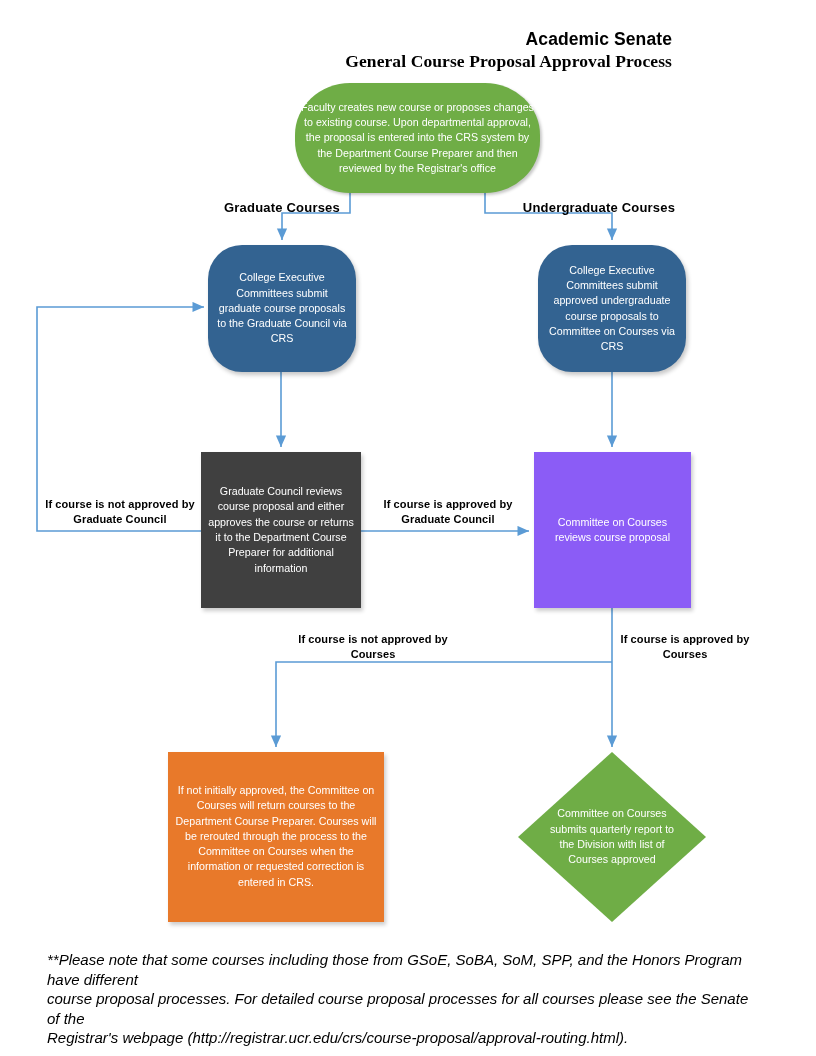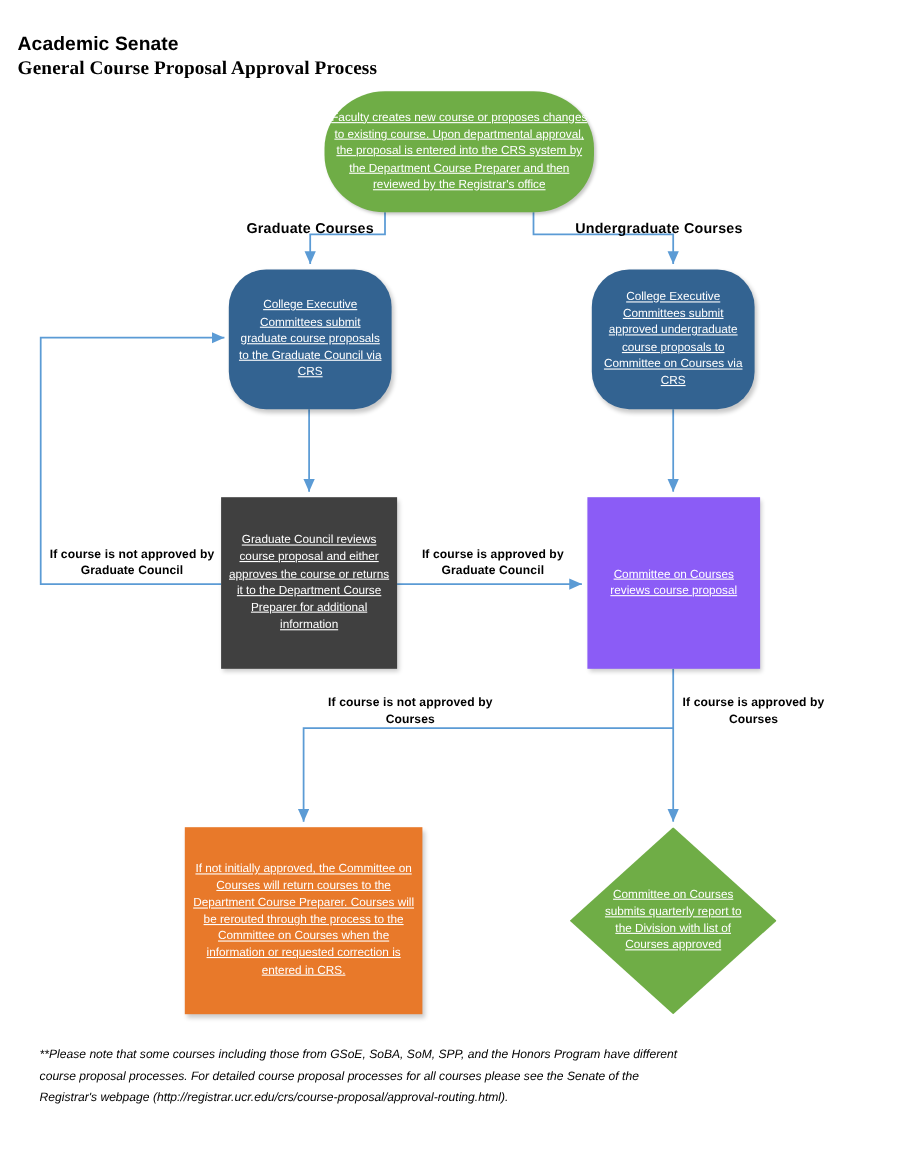--- a/index.html
+++ b/index.html
@@ -8,22 +8,22 @@
     width: 816px; height: 1056px;
     background: #ffffff;
     font-family: "Liberation Sans", sans-serif;
     position: relative;
     overflow: hidden;
   }
   #canvas { position: absolute; left: 0; top: 0; width: 816px; height: 1056px; }
 
   
   .title-block {
-    position: absolute; left: 16px; top: 28px; width: 672px;
-    text-align: left;
+    position: absolute; left: 0; top: 28px; width: 672px;
+    text-align: right;
   }
   .title-line-1 {
     font-size: 17.5px; font-weight: bold; color: #000000;
     letter-spacing: 0.1px; line-height: 22px;
   }
   .title-line-2 {
     font-size: 17.5px; font-weight: bold; color: #000000;
     letter-spacing: 0.1px; line-height: 23px; font-family: Liberation Serif, serif;
   }
 
@@ -32,21 +32,21 @@
     position: absolute; font-size: 13px; font-weight: bold; color: #000000;
     text-align: center; letter-spacing: 0.2px;
   }
   #label-grad { left: 182px; top: 200px; width: 200px; }
   #label-undergrad { left: 494px; top: 200px; width: 210px; }
 
   
   .node {
     position: absolute;
     display: flex; align-items: center; justify-content: center;
-    text-align: center; color: #ffffff; text-decoration: underline;
+    text-align: center; color: #ffffff;
   }
   .node .txt { display: block; width: 100%; padding: 0 6px; }
 
   
   #start-oval {
     left: 295px; top: 83px; width: 245px; height: 110px;
     background: #6FAD46;
     border-radius: 55px / 52px;
     box-shadow: 2px 2px 3px rgba(0,0,0,0.22);
     font-size: 10.7px; line-height: 15.3px;
@@ -112,22 +112,22 @@
     text-align: center; line-height: 15px; letter-spacing: 0.1px;
     background: transparent;
   }
   #el-not-approved-gc { left: 30px; top: 497px; width: 180px; }
   #el-approved-gc { left: 370px; top: 497px; width: 156px; }
   #el-not-approved-coc { left: 278px; top: 632px; width: 190px; }
   #el-approved-coc { left: 605px; top: 632px; width: 160px; }
 
   
   #footnote {
-    position: absolute; left: 36px; top: 950px; width: 712px;
-    font-size: 11px; font-style: italic; line-height: 19.5px;
+    position: absolute; left: 47px; top: 950px; width: 712px;
+    font-size: 15px; font-style: italic; line-height: 19.5px;
     color: #000000;
   }
   #footnote .fn-line { display: block; }
 
   
   #connectors {
     position: absolute; left: 0; top: 0; width: 816px; height: 1056px;
     pointer-events: none;
   }
 </style>

